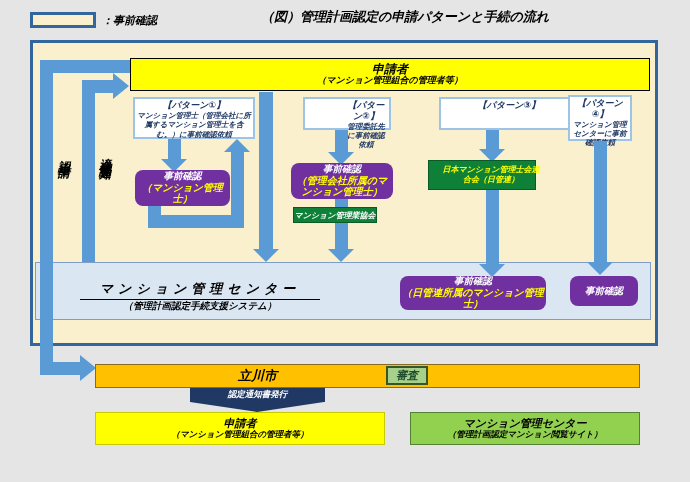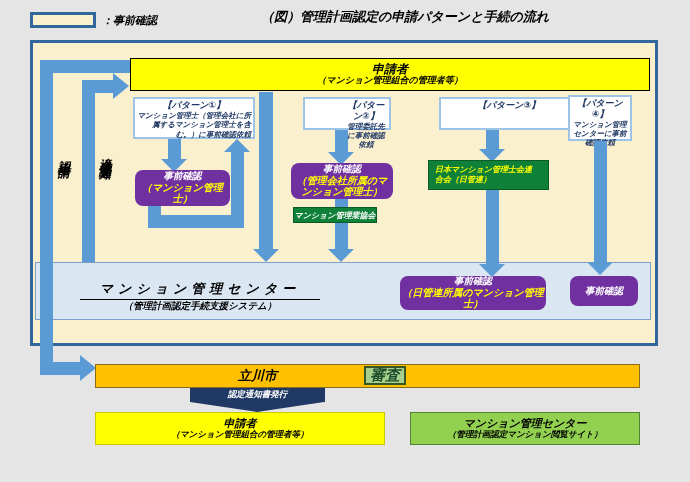--- a/index.html
+++ b/index.html
@@ -15,58 +15,58 @@
   .legend-swatch{left:30px;top:12px;width:66px;height:16px;background:#FBF0CE;border:3px solid #31679C;}
   .legend-label{left:102px;top:13px;font-size:11px;font-weight:bold;}
   .page-title{left:0;top:8px;width:690px;text-align:center;padding-left:120px;font-size:13px;font-weight:bold;}
   
   .applicant-top{left:130px;top:58px;width:520px;height:33px;background:#FFFF00;border:1px solid #000;
     display:flex;flex-direction:column;align-items:center;justify-content:center;z-index:4;text-align:center;}
   .applicant-top .t{font-size:12px;font-weight:bold;line-height:1.1;}
   .applicant-top .s{font-size:9px;font-weight:bold;line-height:1.1;}
   .pattern{background:#fff;border:2px solid #9DC3E6;color:#1F3864;text-align:center;z-index:4;padding:1px 2px;}
   .pattern .t{font-size:9px;font-weight:bold;line-height:1.2;}
-  .pattern .d{font-size:7.5px;font-weight:bold;line-height:1.25;text-align:right;}
+  .pattern .d{font-size:7.5px;font-weight:bold;line-height:1.25;text-align:center;}
   .p1{left:133px;top:97px;width:122px;height:42px;}
   .p2{left:303px;top:97px;width:88px;height:33px;padding-left:40px;}
   .p3{left:423px;top:97px;width:140px;height:33px;margin-left:16px;}
   .p4{left:568px;top:95px;width:64px;height:46px;}
   .p2 .d,.p3 .d,.p4 .d{text-align:center;}
   .purple{background:#7030A0;border-radius:8px;color:#fff;text-align:center;z-index:4;
     display:flex;flex-direction:column;align-items:center;justify-content:center;}
   .purple .t{font-size:9.5px;font-weight:bold;line-height:1.15;color:#fff;}
   .purple .s{font-size:10px;font-weight:bold;line-height:1.15;color:#FFFF00;}
   .pc1{left:135px;top:170px;width:95px;height:36px;}
   .pc2{left:291px;top:163px;width:102px;height:36px;}
   .pc3{left:400px;top:276px;width:146px;height:34px;z-index:5;}
   .pc4{left:570px;top:276px;width:68px;height:30px;z-index:5;}
   .greenbox{background:#0E8038;border:1px solid #0A5A27;text-align:center;z-index:5;
     display:flex;align-items:center;justify-content:center;font-weight:bold;}
   .g2{left:293px;top:207px;width:84px;height:16px;color:#fff;font-size:8px;}
-  .g3{left:428px;top:160px;width:121px;height:30px;color:#FFFF00;font-size:8px;line-height:1.25;
-    flex-direction:column;align-items:flex-start;padding-left:6px;text-align:left;}
+  .g3{left:428px;top:160px;width:108px;height:30px;color:#FFFF00;font-size:8px;line-height:1.25;
+    flex-direction:column;align-items:flex-start;padding-left:12px;text-align:center;}
   
   .center-title{left:80px;top:280px;width:240px;text-align:center;font-size:13px;font-weight:bold;
     letter-spacing:5px;border-bottom:1.5px solid #000;z-index:3;padding-bottom:1px;}
   .center-sub{left:80px;top:300px;width:240px;text-align:center;font-size:9.5px;font-weight:bold;z-index:3;}
   
   .vlabel{writing-mode:vertical-rl;text-orientation:upright;font-size:12px;font-weight:bold;z-index:4;letter-spacing:2px;}
   .vl1{left:55px;top:150px;}
   .vl2{left:96px;top:148px;}
   
   .band{position:absolute;background:#5B9BD5;z-index:3;}
   .tri{position:absolute;width:0;height:0;z-index:3;}
   .tri-down{border-left:13px solid transparent;border-right:13px solid transparent;border-top:13px solid #5B9BD5;}
   .tri-up{border-left:13px solid transparent;border-right:13px solid transparent;border-bottom:13px solid #5B9BD5;}
   .tri-right{border-top:13px solid transparent;border-bottom:13px solid transparent;border-left:16px solid #5B9BD5;}
   
   .city{left:95px;top:364px;width:545px;height:24px;background:#FFC000;border:1px solid #8a6d1c;z-index:4;}
   .city-label{left:238px;top:367px;font-size:13px;font-weight:bold;z-index:5;}
-  .badge{left:364px;top:366px;width:42px;height:19px;background:#A8D08D;border:2px solid #375623;z-index:5;
-    display:flex;align-items:center;justify-content:center;font-size:15px;font-weight:bold;color:#1F4E2C;}
+  .badge{left:386px;top:366px;width:42px;height:19px;background:#A8D08D;border:2px solid #375623;z-index:5;
+    display:flex;align-items:center;justify-content:center;font-size:11px;font-weight:bold;color:#1F4E2C;}
   
   .blockarrow{z-index:4;}
   .ba-body{position:absolute;left:0;top:0;width:100%;height:14px;display:flex;align-items:center;justify-content:center;
     font-size:8.5px;font-weight:bold;}
   .ba-tri{position:absolute;top:14px;left:0;width:0;height:0;}
   .ba-navy{left:190px;top:388px;width:135px;height:14px;}
   .ba-navy .ba-body{background:#1F3864;color:#fff;}
   .ba-navy .ba-tri{border-left:67px solid transparent;border-right:67px solid transparent;border-top:10px solid #1F3864;}
   .ba-blue{left:445px;top:388px;width:185px;height:24px;}
   .ba-blue .ba-body{background:#5B9BD5;color:#1F3864;}

